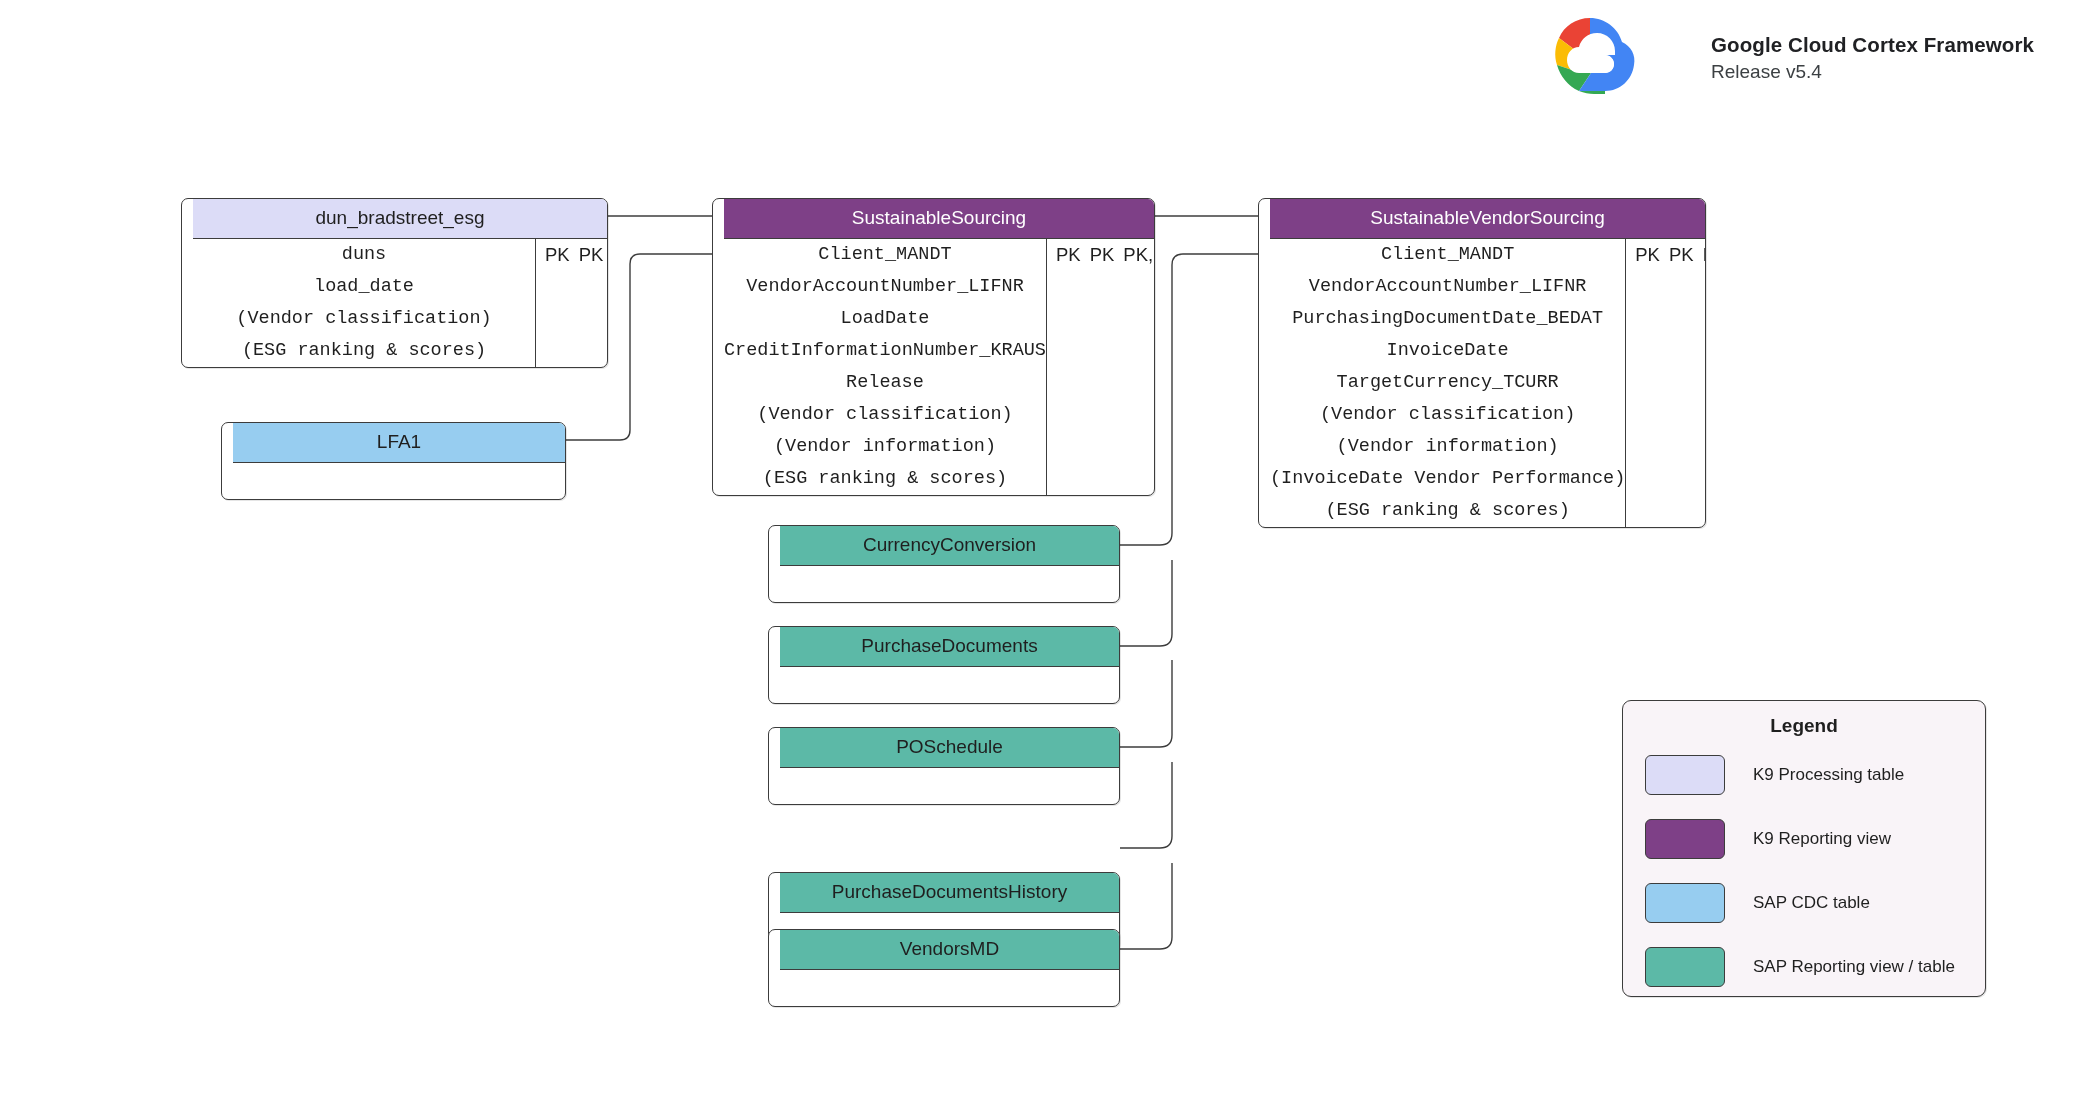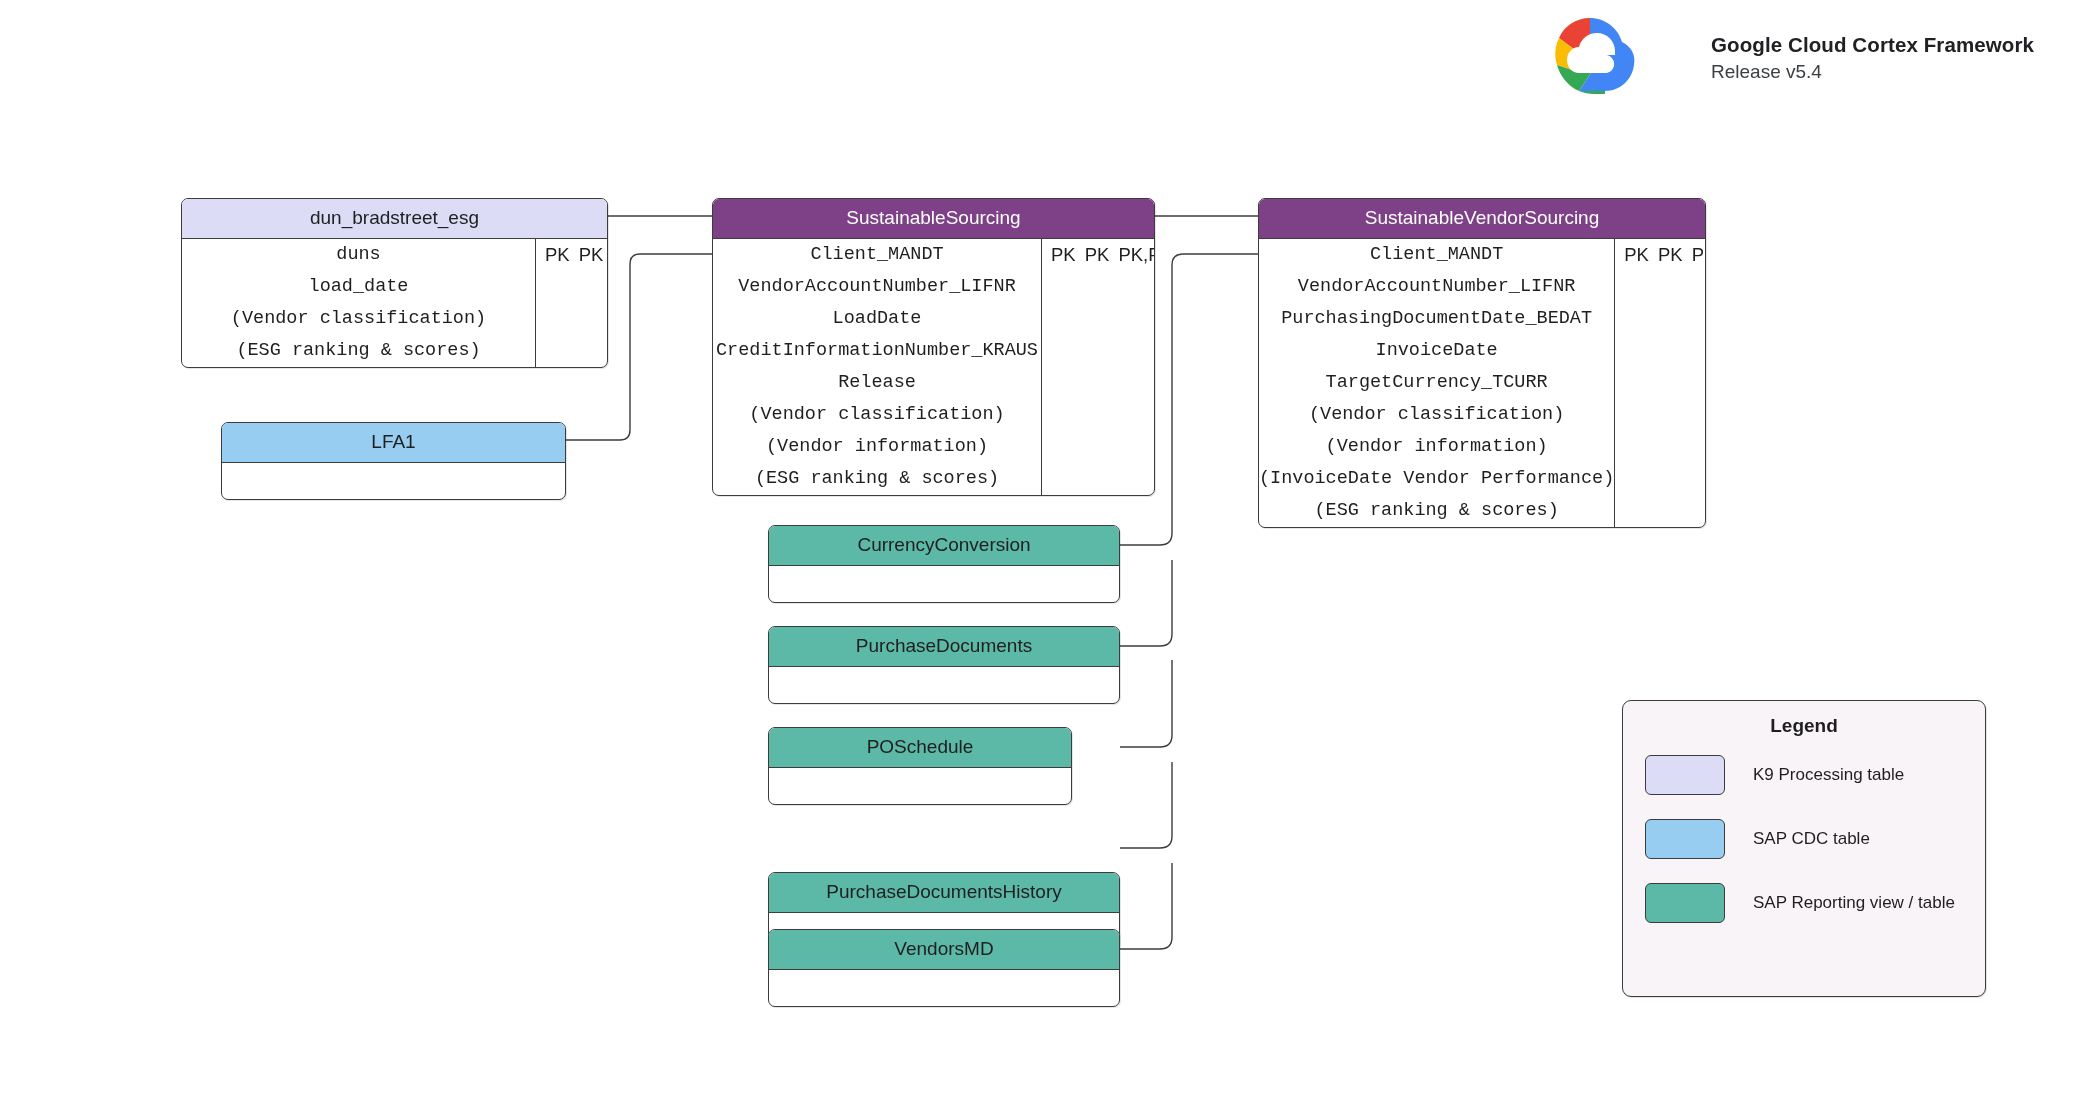--- a/index.html
+++ b/index.html
@@ -13,21 +13,21 @@
   
   .brand{position:absolute;left:1535px;top:10px;display:flex;align-items:center;gap:18px;}
   .brand-logo{width:110px;height:95px;flex:0 0 auto;}
   .brand-text{display:flex;flex-direction:column;justify-content:center;margin-left:48px;}
   .brand-title{font-size:20.5px;font-weight:bold;color:#202124;line-height:1.35;letter-spacing:.1px;}
   .brand-sub{font-size:19px;font-weight:400;color:#3c4043;line-height:1.35;}
 
   
   .entity{position:absolute;box-sizing:border-box;border:1.3px solid #3c3c3c;
           border-radius:7px;background:#ffffff;overflow:hidden;
-          box-shadow:1px 1px 0 rgba(0,0,0,.10);}
+          box-shadow:1px 1px 0 rgba(0,0,0,.10);padding-left:11px;}
   .entity-title{font-size:19px;text-align:center;padding:8px 6px 9px;
                 border-bottom:1.3px solid #3c3c3c;line-height:1.15;white-space:nowrap;}
   .entity-body{display:flex;}
   .col-fields{flex:1 1 auto;display:flex;flex-direction:column;font-family:Liberation Mono, monospace;}
   .col-keys{flex:0 0 auto;border-left:1.3px solid #3c3c3c;display:flex;}
   .fld{height:32px;line-height:32px;font-size:18.5px;text-align:center;white-space:nowrap;}
   .key{height:32px;line-height:32px;font-size:18.5px;text-align:left;padding-left:9px;white-space:nowrap;}
   .empty-body{height:36px;}
 
   .hdr-k9proc{background:#dcdcf7;color:#1f1f1f;}
@@ -175,21 +175,21 @@
 
   <div class="entity" style="left:768px;top:626px;width:352px;">
     <div class="entity-title hdr-sapview">PurchaseDocuments</div>
     <div class="entity-body">
         <div class="col-fields">
           <div class="empty-body"></div>
         </div>
       </div>
   </div>
 
-  <div class="entity" style="left:768px;top:727px;width:304px;">
+  <div class="entity" style="left:768px;top:727px;width:352px;">
     <div class="entity-title hdr-sapview">POSchedule</div>
     <div class="entity-body">
         <div class="col-fields">
           <div class="empty-body"></div>
         </div>
       </div>
   </div>
 
   <div class="entity" style="left:768px;top:872px;width:352px;">
     <div class="entity-title hdr-sapview">PurchaseDocumentsHistory</div>
@@ -210,20 +210,24 @@
   </div>
 
   <div class="legend">
     <div class="legend-title">Legend</div>
 
     <div class="legend-row">
       <div class="swatch" style="background:#dcdcf7;"></div>
       <div class="legend-label">K9 Processing table</div>
     </div>
 
+    <div class="legend-row">
+      <div class="swatch" style="background:#7e4087;"></div>
+      <div class="legend-label">K9 Reporting view</div>
+    </div>
 
     <div class="legend-row">
       <div class="swatch" style="background:#97cdf0;"></div>
       <div class="legend-label">SAP CDC table</div>
     </div>
 
     <div class="legend-row">
       <div class="swatch" style="background:#5cb9a7;"></div>
       <div class="legend-label">SAP Reporting view / table</div>
     </div>

